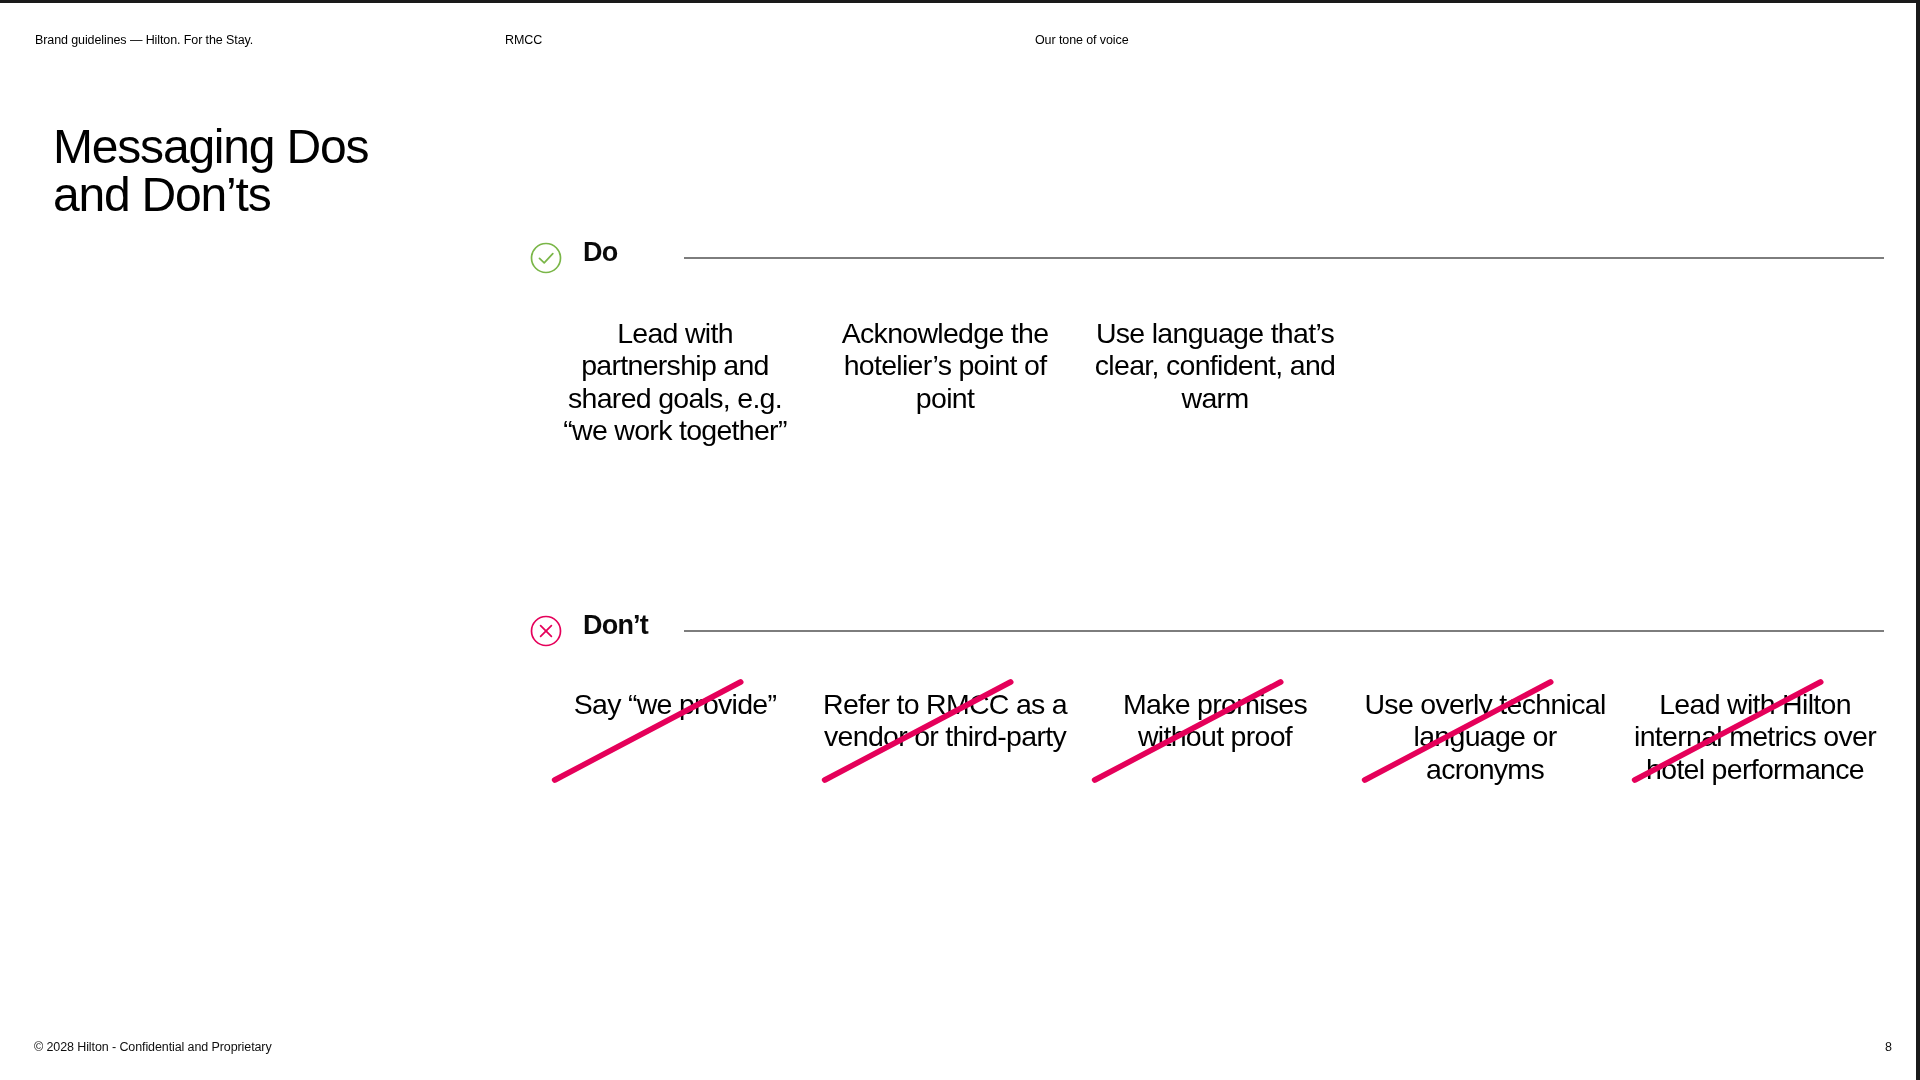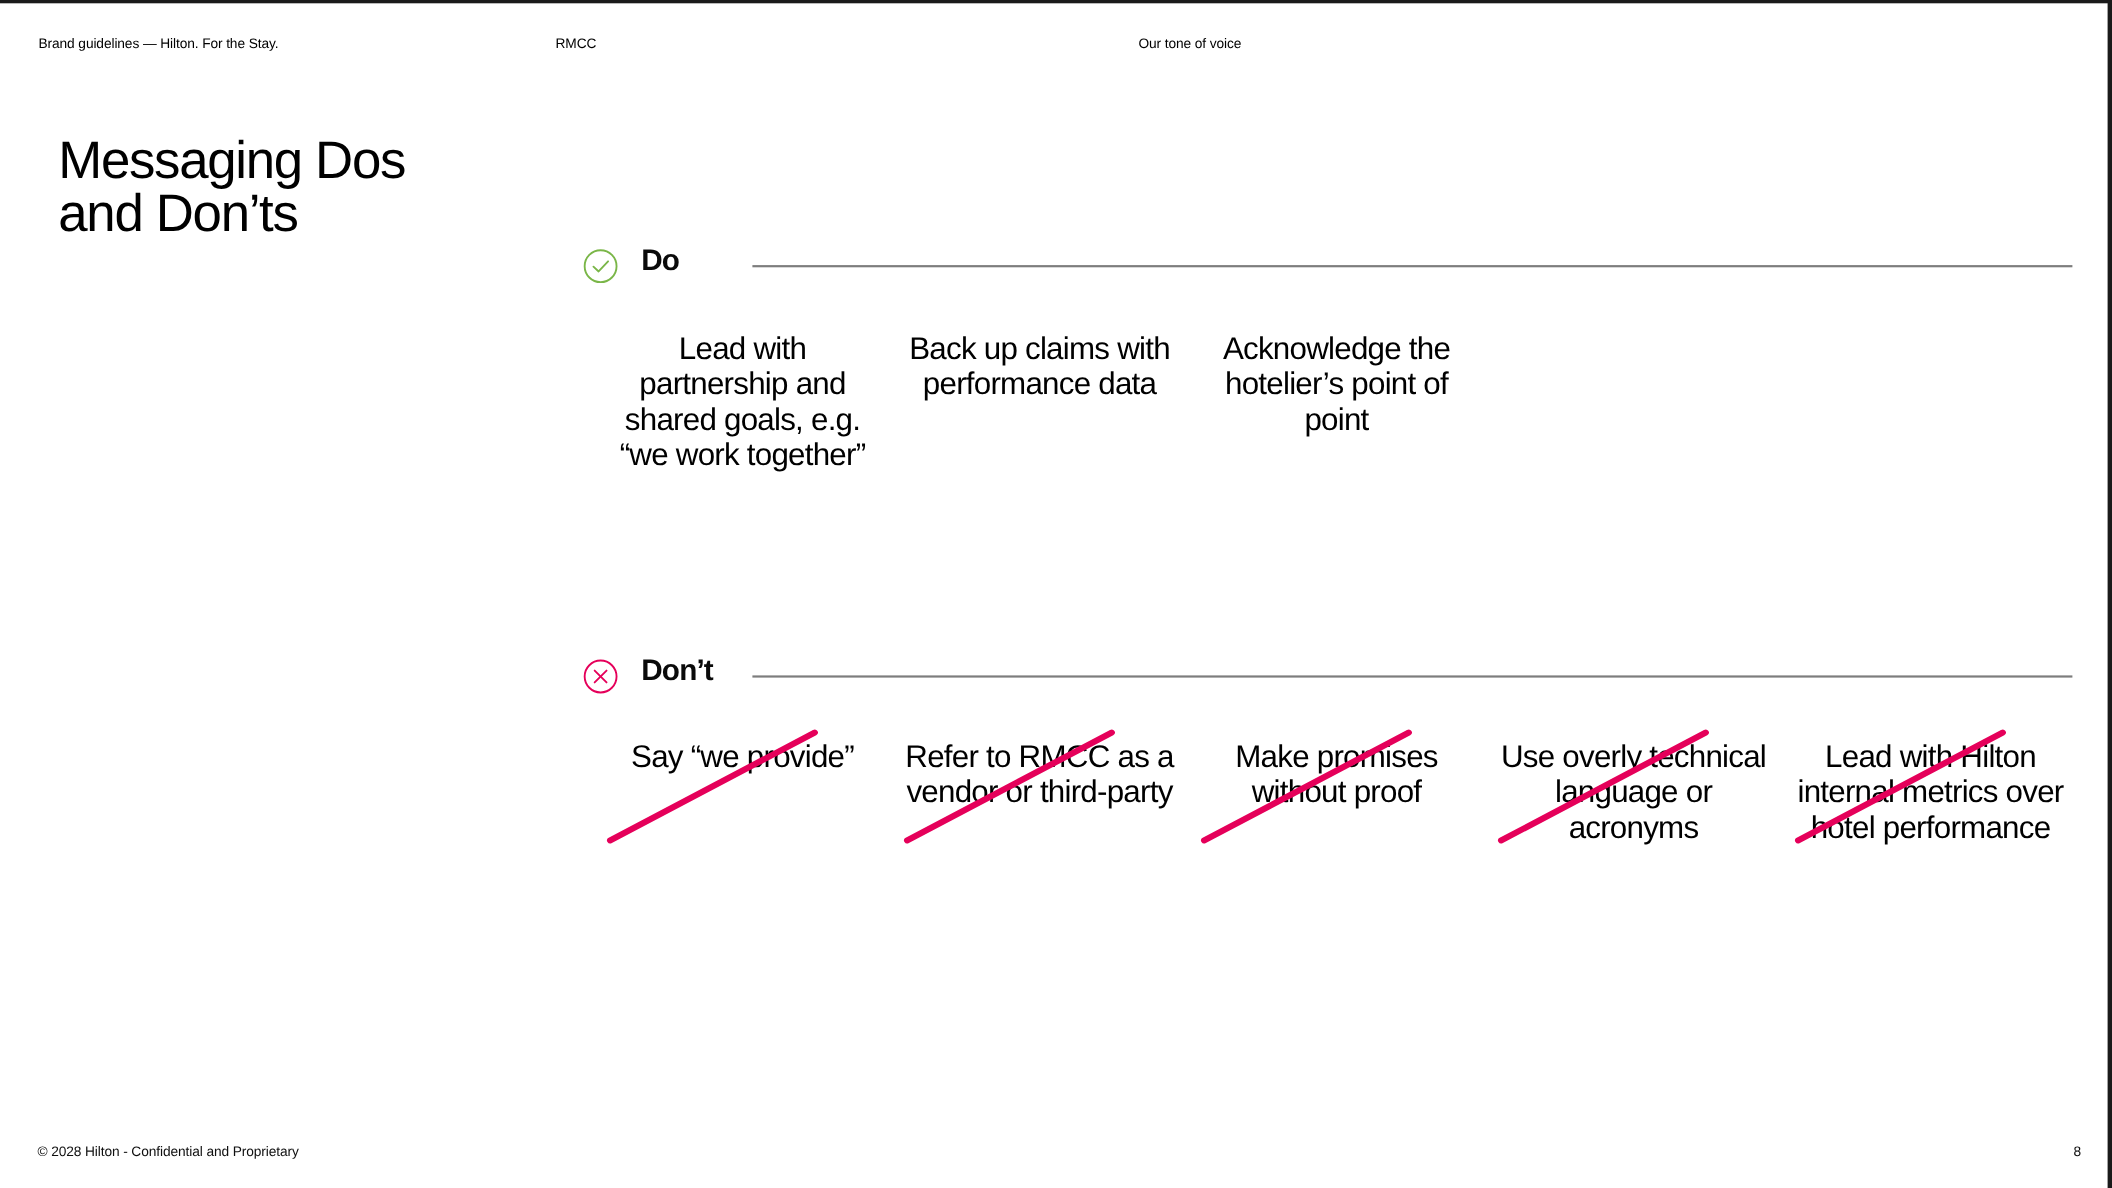--- a/index.html
+++ b/index.html
@@ -57,20 +57,21 @@
     width: 430px;
     margin-left: 20px;
   }
   .page-title .line { display: block; }
 
   
   .section {
     position: absolute;
     left: 0;
     width: 1920px;
+    margin-top: 16px;
   }
   .section-do   { top: 218px; }
   .section-dont { top: 591px; }
 
   .section-head {
     position: relative;
     height: 46px;
   }
   .sect-icon {
     position: absolute;
@@ -185,24 +186,24 @@
       </span>
       <span class="sect-label">Do</span>
       <span class="sect-rule"></span>
     </div>
 
     <div class="cols cols-do">
       <div class="col col-do">
         <div class="col-text">Lead with partnership and shared goals, e.g. “we work together”</div>
       </div>
       <div class="col col-do">
-        <div class="col-text">Back up claims with performance data</div>
+        <div class="col-text">Acknowledge the hotelier’s point of point</div>
       </div>
       <div class="col col-do">
-        <div class="col-text">Acknowledge the hotelier’s point of point</div>
+        <div class="col-text">Use language that’s clear, confident, and warm</div>
       </div>
     </div>
   </div>
 
   <div class="section section-dont">
     <div class="section-head">
       <span class="sect-icon">
         <svg viewBox="0 0 34 34" width="34" height="34" aria-hidden="true">
           <circle cx="17" cy="17" r="14.5" fill="none" stroke="#e5005a" stroke-width="1.7"></circle>
           <line x1="11.6" y1="11.6" x2="22.4" y2="22.4" stroke="#e5005a" stroke-width="1.7" stroke-linecap="round"></line>

